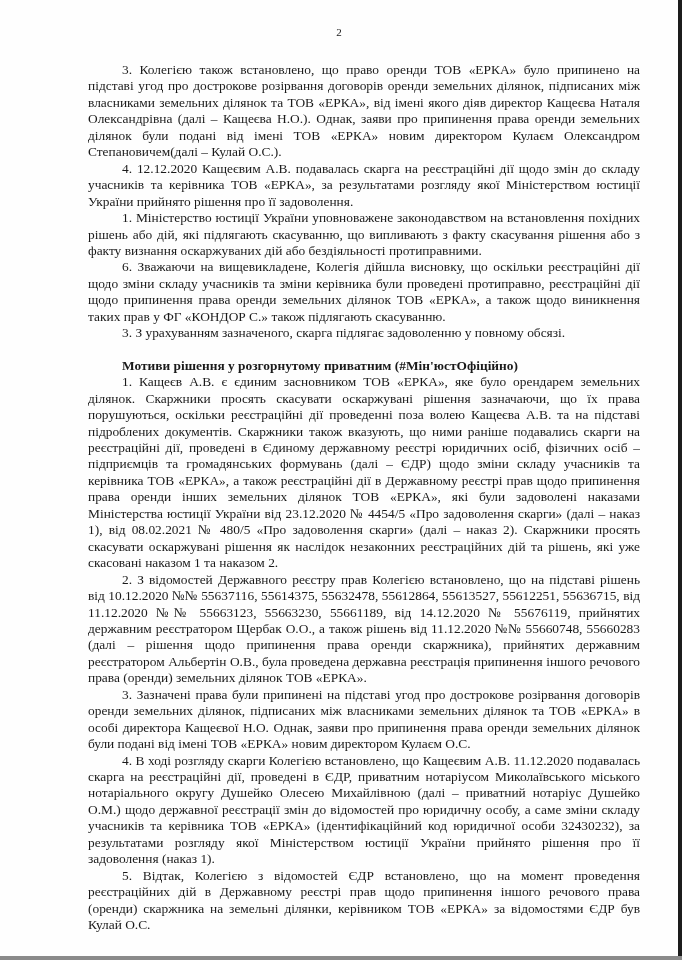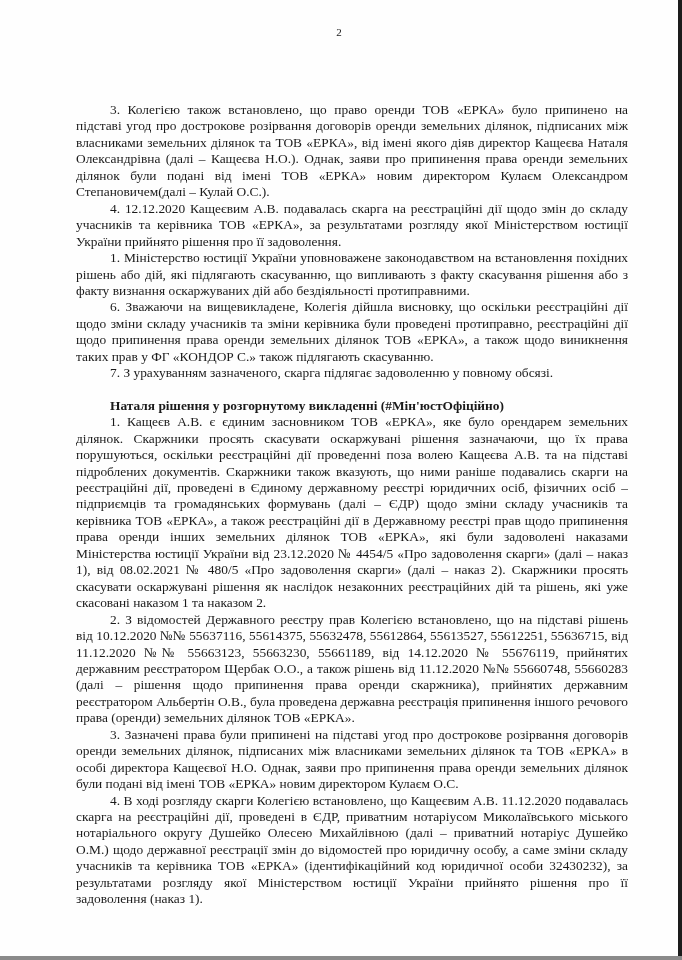--- a/index.html
+++ b/index.html
@@ -19,47 +19,47 @@
   }
   .edge-bottom {
     position: absolute; left: 0; bottom: 0; width: 682px; height: 4px;
     background: #8a8a8a;
   }
   .page-number {
     position: absolute; top: 26px; left: 0; width: 678px;
     text-align: center; font-size: 11px;
   }
   .content {
-    position: absolute; left: 76px; top: 62px; width: 552px;
+    position: absolute; left: 88px; top: 62px; width: 552px;
     font-size: 13.4px; line-height: 16.45px;
     text-align: justify;
-    margin-top: 40px;
   }
   .content p { margin: 0; text-indent: 34px; }
   .content h2 {
     margin: 16px 0 0 0; font-size: 13.4px; font-weight: bold;
     text-indent: 34px; line-height: 16.45px;
   }
 </style>
 </head>
 <body>
 
 <div class="page">
   <div class="page-number">2</div>
 
   <div class="content">
     <p>3. Колегією також встановлено, що право оренди ТОВ «ЕРКА» було припинено на підставі угод про дострокове розірвання договорів оренди земельних ділянок, підписаних між власниками земельних ділянок та ТОВ «ЕРКА», від імені якого діяв директор Кащеєва Наталя Олександрівна (далі – Кащеєва Н.О.). Однак, заяви про припинення права оренди земельних ділянок були подані від імені ТОВ «ЕРКА» новим директором Кулаєм Олександром Степановичем(далі – Кулай О.С.).</p>
     <p>4. 12.12.2020 Кащеєвим А.В. подавалась скарга на реєстраційні дії щодо змін до складу учасників та керівника ТОВ «ЕРКА», за результатами розгляду якої Міністерством юстиції України прийнято рішення про її задоволення.</p>
     <p>1. Міністерство юстиції України уповноважене законодавством на встановлення похідних рішень або дій, які підлягають скасуванню, що випливають з факту скасування рішення або з факту визнання оскаржуваних дій або бездіяльності протиправними.</p>
     <p>6. Зважаючи на вищевикладене, Колегія дійшла висновку, що оскільки реєстраційні дії щодо зміни складу учасників та зміни керівника були проведені протиправно, реєстраційні дії щодо припинення права оренди земельних ділянок ТОВ «ЕРКА», а також щодо виникнення таких прав у ФГ «КОНДОР С.» також підлягають скасуванню.</p>
-    <p>7.   З урахуванням зазначеного, скарга підлягає задоволенню у повному обсязі.</p>
+    <p>3.   З урахуванням зазначеного, скарга підлягає задоволенню у повному обсязі.</p>
 
-    <h2>Наталя рішення у розгорнутому викладенні (#Мін'юстОфіційно)</h2>
+    <h2>Мотиви рішення у розгорнутому приватним (#Мін'юстОфіційно)</h2>
 
     <p>1. Кащеєв А.В. є єдиним засновником ТОВ «ЕРКА», яке  було орендарем земельних ділянок. Скаржники просять скасувати оскаржувані рішення зазначаючи, що їх права порушуються, оскільки реєстраційні дії проведенні поза волею Кащеєва А.В. та на підставі підроблених документів. Скаржники також вказують, що ними раніше подавались скарги на реєстраційні дії, проведені в Єдиному державному реєстрі юридичних осіб, фізичних осіб – підприємців та громадянських формувань (далі – ЄДР) щодо зміни складу учасників та керівника ТОВ «ЕРКА», а також реєстраційні дії в Державному реєстрі прав щодо припинення права оренди інших земельних ділянок ТОВ «ЕРКА», які були задоволені наказами Міністерства юстиції України від 23.12.2020 № 4454/5 «Про задоволення скарги» (далі – наказ 1), від 08.02.2021 № 480/5 «Про задоволення скарги» (далі – наказ 2). Скаржники просять скасувати оскаржувані рішення як наслідок незаконних реєстраційних дій та рішень, які уже скасовані наказом 1 та наказом 2.</p>
     <p>2. З відомостей Державного реєстру прав Колегією встановлено, що на підставі рішень від 10.12.2020 №№ 55637116, 55614375, 55632478, 55612864, 55613527, 55612251,  55636715, від 11.12.2020 №№ 55663123, 55663230, 55661189, від 14.12.2020 № 55676119, прийнятих державним реєстратором Щербак О.О., а також рішень від 11.12.2020 №№ 55660748, 55660283 (далі – рішення щодо припинення права оренди скаржника), прийнятих державним реєстратором Альбертін О.В., була проведена державна реєстрація припинення іншого речового права (оренди) земельних ділянок ТОВ «ЕРКА».</p>
     <p>3. Зазначені права були припинені на підставі угод про дострокове розірвання договорів оренди земельних ділянок, підписаних між власниками земельних ділянок та ТОВ «ЕРКА» в особі директора Кащеєвої Н.О. Однак, заяви про припинення права оренди земельних ділянок були подані від імені ТОВ «ЕРКА» новим директором Кулаєм О.С.</p>
     <p>4. В ході розгляду скарги Колегією встановлено, що Кащеєвим А.В. 11.12.2020 подавалась скарга на реєстраційні дії, проведені в ЄДР, приватним нотаріусом Миколаївського міського нотаріального округу Душейко Олесею Михайлівною (далі – приватний нотаріус Душейко О.М.) щодо державної реєстрації змін до відомостей про юридичну особу, а саме зміни складу учасників та керівника ТОВ «ЕРКА» (ідентифікаційний код юридичної особи 32430232), за результатами розгляду якої Міністерством юстиції України прийнято  рішення про її задоволення (наказ 1).</p>
+    <p>5. Відтак, Колегією з відомостей ЄДР встановлено, що на момент проведення реєстраційних дій в Державному реєстрі прав щодо припинення іншого речового права (оренди) скаржника на земельні ділянки, керівником ТОВ «ЕРКА» за відомостями ЄДР був Кулай О.С.</p>
   </div>
 </div>
 
 <div class="edge-right"></div>
 <div class="edge-bottom"></div>
 
 </body></html>

